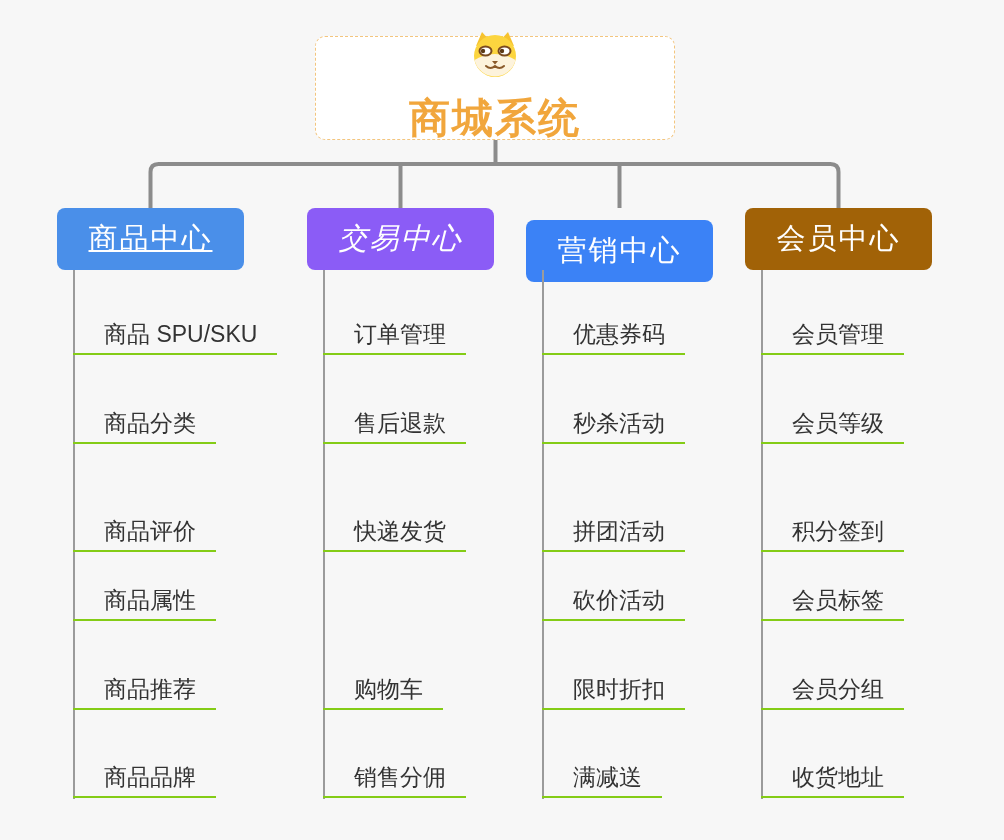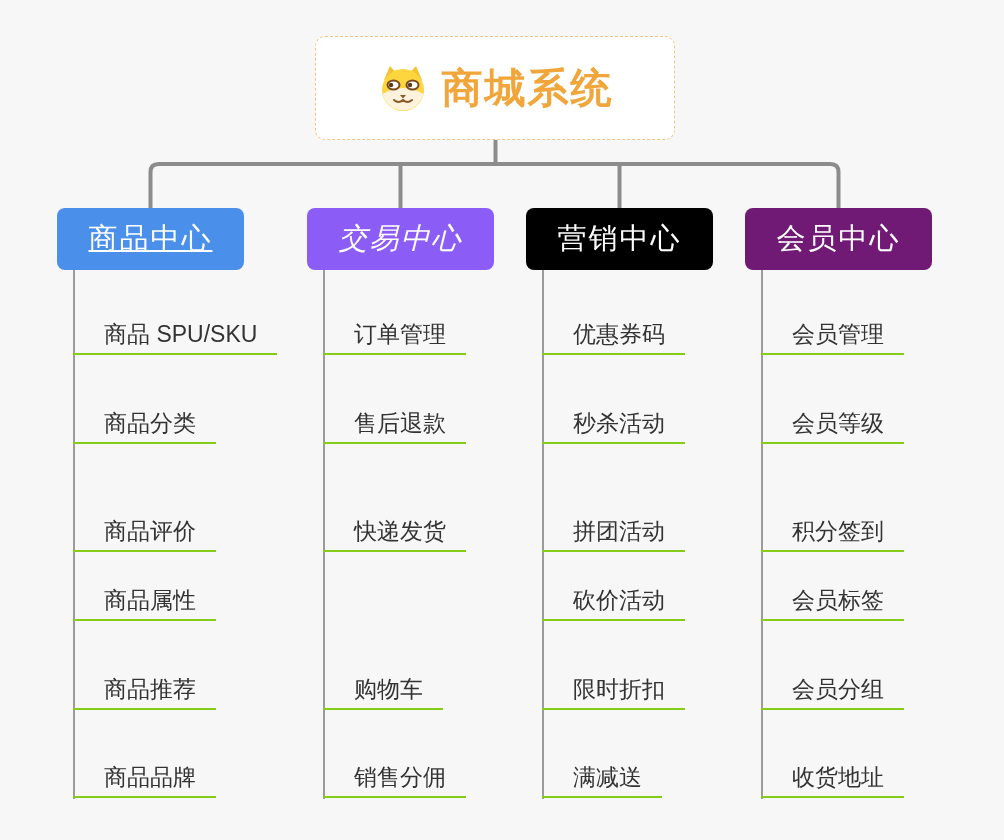--- a/index.html
+++ b/index.html
@@ -22,20 +22,21 @@
   .root-node{
     position:absolute;
     left:315px;top:36px;width:360px;height:104px;
     background:#ffffff;
     border:1px dashed #f3c57e;
     border-radius:10px;
     box-sizing:border-box;
     display:flex;align-items:center;justify-content:center;
     gap:13px;
     cursor:pointer;
+    flex-direction:column;
   }
   .root-title{
     font-size:41px;
     font-weight:600;
     color:#f1a63c;
     letter-spacing:2px;
     white-space:nowrap;
   }
   .dog-icon{width:52px;height:48px;flex:0 0 auto;}
   
@@ -123,32 +124,32 @@
     <div class="branch-header" style="background-color: #8b5cf6; font-style: italic;">交易中心</div>
     <div class="branch-line"></div>
     <div class="child c1">订单管理</div>
     <div class="child c2">售后退款</div>
     <div class="child c3">快递发货</div>
     <div class="child c5">购物车</div>
     <div class="child c6">销售分佣</div>
   </div>
 
   <div class="branch" id="branch-2">
-    <div class="branch-header" style="background-color: #000000;">营销中心</div>
+    <div class="branch-header" style="background-color: #3b82f6; margin-top: 12px;">营销中心</div>
     <div class="branch-line"></div>
     <div class="child c1">优惠券码</div>
     <div class="child c2">秒杀活动</div>
     <div class="child c3">拼团活动</div>
     <div class="child c5">限时折扣</div>
     <div class="child c4">砍价活动</div>
     <div class="child c6">满减送</div>
   </div>
 
   <div class="branch" id="branch-3">
-    <div class="branch-header" style="background-color: #701a75;">会员中心</div>
+    <div class="branch-header" style="background-color: #a16207;">会员中心</div>
     <div class="branch-line"></div>
     <div class="child c1">会员管理</div>
     <div class="child c2">会员等级</div>
     <div class="child c3">积分签到</div>
     <div class="child c4">会员标签</div>
     <div class="child c5">会员分组</div>
     <div class="child c6">收货地址</div>
   </div>
 
 </div>

